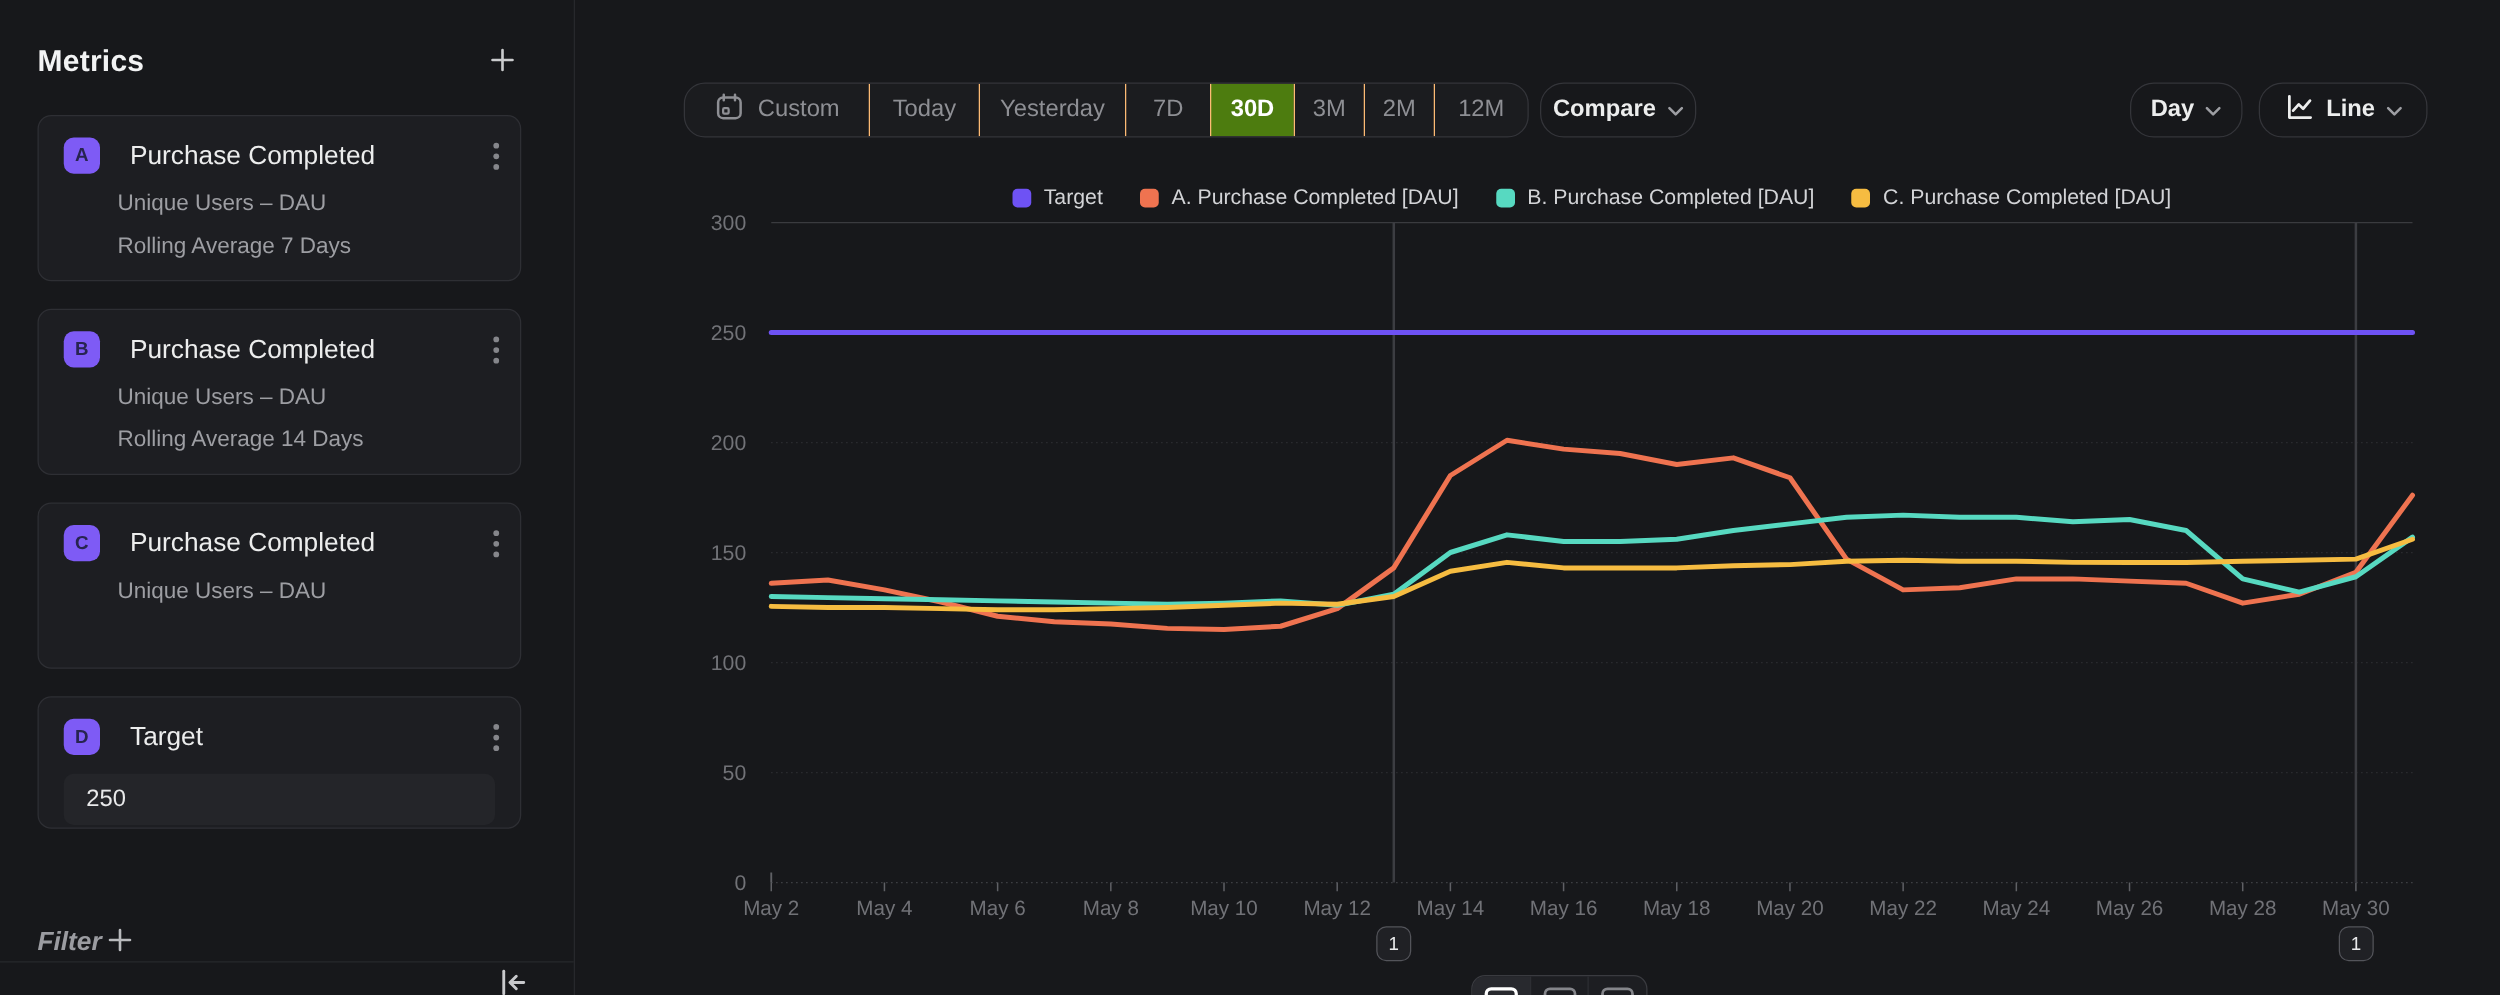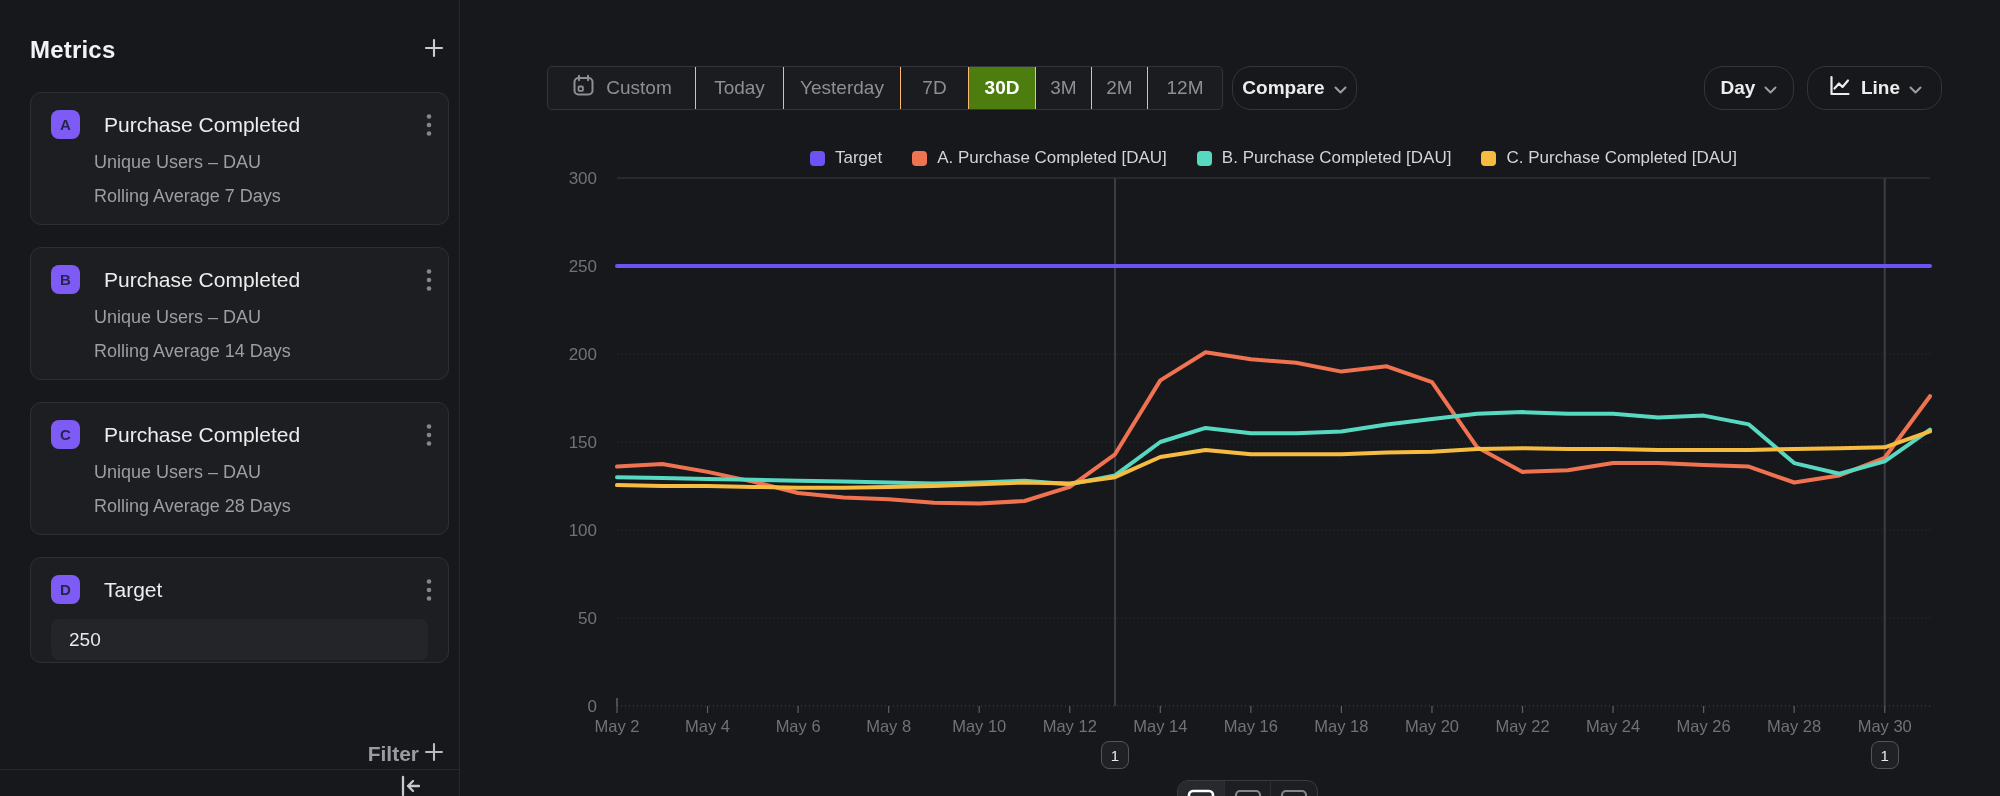--- a/index.html
+++ b/index.html
@@ -5,21 +5,21 @@
   * { margin:0; padding:0; box-sizing:border-box; }
   html,body { width:2000px; height:796px; }
   body {
     position:relative; overflow:hidden;
     background:#17181b; color:#e8e9ea;
     font-family:"Liberation Sans","DejaVu Sans",sans-serif;
   }
   
   .sidebar {
     position:absolute; left:0; top:0; width:460px; height:796px;
-    border-right:1px solid #27282c; padding:33px 10px 0 30px;
+    border-right:1px solid #27282c; padding:33px 42px 0 30px;
   }
   .side-header { display:flex; align-items:center; justify-content:space-between; margin-bottom:26px; }
   .side-header .hdr-label { font-size:24px; font-weight:700; color:#f2f3f4; letter-spacing:.2px; }
   .icon-btn { background:none; border:none; cursor:pointer; display:flex; align-items:center; justify-content:center; padding:4px; }
   .metric-card {
     background:#1d1e22; border:1px solid #2e2f34; border-radius:11px;
     padding:17px 20px 18px 20px; margin-bottom:22px; position:relative; height:133px;
   }
   .card-top { display:flex; align-items:center; }
   .badge {
@@ -28,34 +28,34 @@
     display:flex; align-items:center; justify-content:center; flex:none;
   }
   .card-title { margin-left:24px; font-size:21px; font-weight:400; color:#eceded; }
   .dots-btn { position:absolute; right:12px; top:16px; }
   .card-row { margin:13px 0 0 43px; font-size:18px; color:#9d9ea3; }
   .target-card { height:106px; margin-bottom:0; }
   .target-input {
     margin-top:15px; width:100%; height:41px; background:#242529; border:none; border-radius:8px;
     color:#e8e9ea; font-size:19px; padding:0 18px; font-family:inherit; display:block;
   }
-  .filter-row { display:flex; align-items:center; justify-content:flex-end; margin-top:74px; }
+  .filter-row { display:flex; align-items:center; justify-content:flex-start; margin-top:74px;font-style:italic; }
   .filter-row .hdr-label { font-size:21px; font-weight:700; color:#9b9ca1; }
   .side-divider { position:absolute; left:0; right:0; bottom:26px; border-top:1px solid #27282c; }
   .collapse-btn { position:absolute; right:30px; bottom:-12px; }
   
   .main { position:absolute; left:460px; top:0; right:0; bottom:0; }
   .btn {
     position:absolute; top:66px; height:44px; border:1px solid #34353a; border-radius:19px;
     background:transparent; color:#eceded; font-size:19px; font-weight:700; font-family:inherit;
     display:flex; align-items:center; justify-content:center; gap:9px; cursor:pointer;
   }
   .seg-group {
     position:absolute; left:87px; top:66px; height:44px; display:flex;
-    border:1px solid #34353a; border-radius:5px; overflow:hidden; background:#1b1c1f;
+    border:1px solid #34353a; border-radius:17px; overflow:hidden; background:#1b1c1f;
   }
   .seg {
     height:100%; border:none; background:transparent; color:#8e8f94;
     font-size:19px; font-family:inherit; font-weight:400; display:flex; align-items:center;
     justify-content:center; gap:10px; cursor:pointer; border-left:1px solid #fdba74;
   }
   .seg:first-child { border-left:none; }
   .seg.active { background:#4d7c0f; color:#ffffff; font-weight:700; }
   .w-custom{width:147px}.w-today{width:88px}.w-yest{width:117px}.w-7d{width:68px}
   .w-30d{width:67px}.w-3m{width:56px}.w-6m{width:56px}.w-12m{width:75px}
@@ -145,21 +145,20 @@
     <button class="icon-btn dots-btn">
       <span>
         <svg width="6" height="24" viewBox="0 0 6 24">
             <circle cx="3" cy="3.5" r="2.3" fill="#85868b"></circle>
             <circle cx="3" cy="12" r="2.3" fill="#85868b"></circle>
             <circle cx="3" cy="20.5" r="2.3" fill="#85868b"></circle>
           </svg>
       </span>
     </button>
     <div class="card-row">Unique Users – DAU</div>
-    <div class="card-row">Rolling Average 28 Days</div>
   </div>
 
   <div class="metric-card target-card">
     <div class="card-top">
       <span class="badge">D</span>
       <span class="card-title">Target</span>
     </div>
     <button class="icon-btn dots-btn">
       <span>
         <svg width="6" height="24" viewBox="0 0 6 24">

